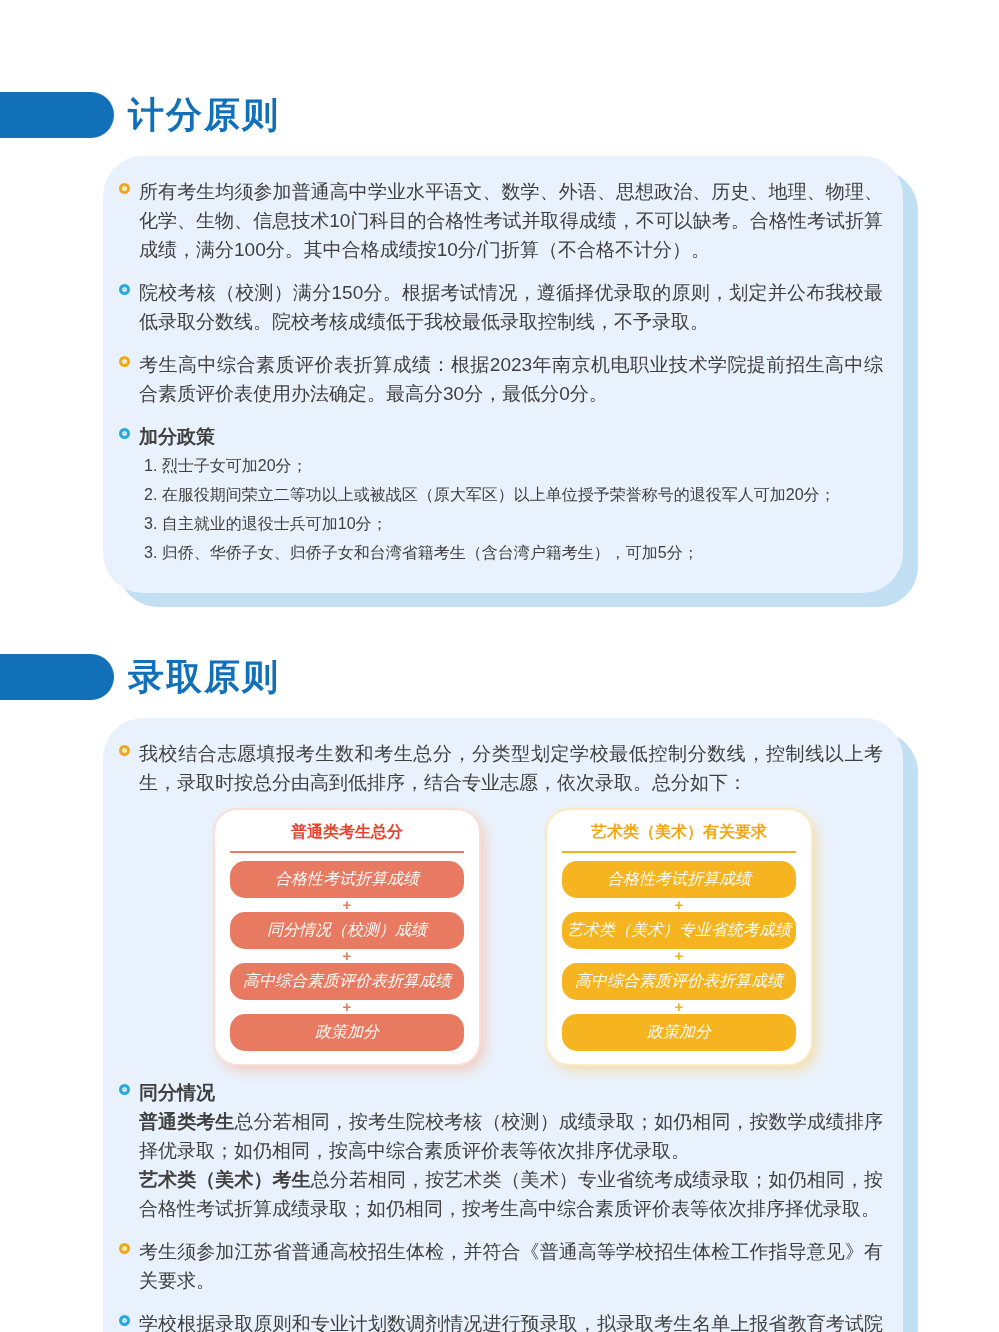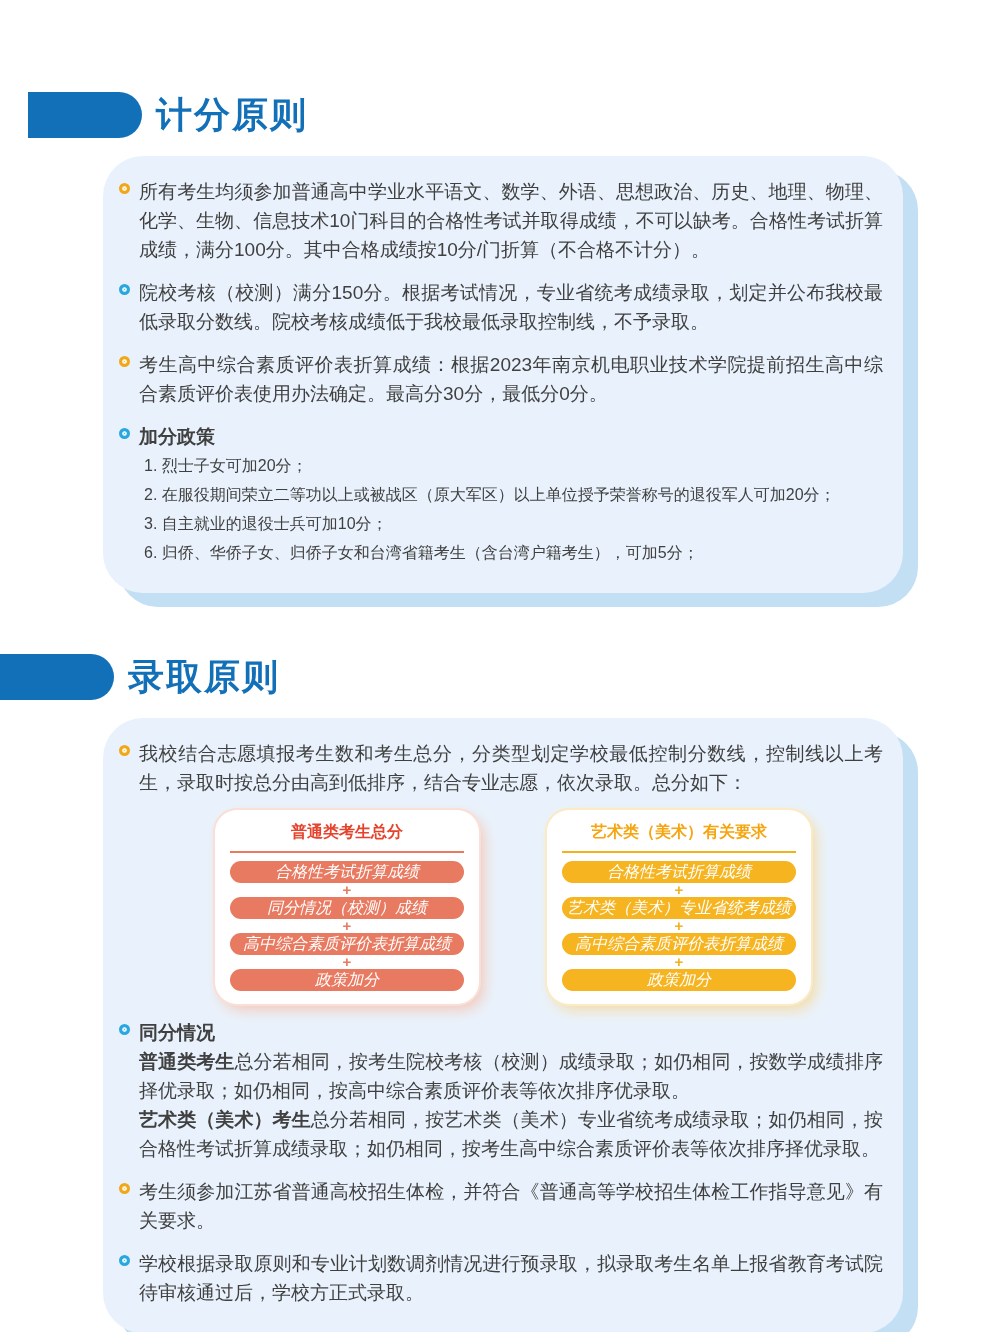--- a/index.html
+++ b/index.html
@@ -4,21 +4,21 @@
 <style>
   * { margin:0; padding:0; box-sizing:border-box; }
   html,body { background:#ffffff; }
   body {
     width:999px; height:1332px; overflow:hidden;
     font-family:"Liberation Sans","DejaVu Sans",sans-serif;
     color:#404040;
   }
   
   .section-header { display:flex; align-items:center; height:46px; }
-  .section-header.first { margin-top:92px;padding-left:28px; }
+  .section-header.first { margin-top:92px; }
   .section-header.second { margin-top:61px; }
   .header-bar {
     width:114px; height:46px; background:#1270B8;
     border-radius:0 23px 23px 0;
   }
   .header-title {
     margin-left:14px; font-size:36px; font-weight:bold; color:#1270B8;
     letter-spacing:2px;
   }
   
@@ -51,21 +51,21 @@
   }
   .score-card.coral { box-shadow:0 0 0 2px #FADFD6, 5px 6px 14px #F3C9BA; }
   .score-card.gold  { box-shadow:0 0 0 2px #FBEAC4, 5px 6px 14px #F5DCA6; }
   .sc-title {
     text-align:center; font-size:16px; font-weight:bold; line-height:24px;
     padding-bottom:7px; margin-bottom:8px;
   }
   .score-card.coral .sc-title { color:#E5432D; border-bottom:2px solid #E87A61; }
   .score-card.gold  .sc-title { color:#F5A50F; border-bottom:2px solid #F2B11D; }
   .pill {
-    height:22px; border-radius:15px; display:flex; align-items:center; justify-content:center;
+    height:37px; border-radius:15px; display:flex; align-items:center; justify-content:center;
     color:#ffffff; font-style:italic; font-size:16px; white-space:nowrap;
   }
   .score-card.coral .pill { background:#E87A61; }
   .score-card.gold  .pill { background:#F5B420; }
   .plus { text-align:center; font-size:15px; font-weight:bold; line-height:12px; margin:1px 0; }
   .score-card.coral .plus { color:#E87A61; }
   .score-card.gold  .plus { color:#F2B11D; }
 </style>
 </head>
 <body>
@@ -76,35 +76,35 @@
     <div class="header-title">计分原则</div>
   </div>
 
   <div class="big-card">
     <div class="bullet-row">
       <span class="dot gold"></span>
       <div class="btext">所有考生均须参加普通高中学业水平语文、数学、外语、思想政治、历史、地理、物理、化学、生物、信息技术10门科目的合格性考试并取得成绩，不可以缺考。合格性考试折算成绩，满分100分。其中合格成绩按10分/门折算（不合格不计分）。</div>
     </div>
     <div class="bullet-row">
       <span class="dot sky"></span>
-      <div class="btext">院校考核（校测）满分150分。根据考试情况，专业省统考成绩录取，划定并公布我校最低录取分数线。院校考核成绩低于我校最低录取控制线，不予录取。</div>
+      <div class="btext">院校考核（校测）满分150分。根据考试情况，遵循择优录取的原则，划定并公布我校最低录取分数线。院校考核成绩低于我校最低录取控制线，不予录取。</div>
     </div>
     <div class="bullet-row">
       <span class="dot gold"></span>
       <div class="btext">考生高中综合素质评价表折算成绩：根据2023年南京机电职业技术学院提前招生高中综合素质评价表使用办法确定。最高分30分，最低分0分。</div>
     </div>
     <div class="bullet-row">
       <span class="dot sky"></span>
       <div class="btext">
         <div class="block-title">加分政策</div>
         <div class="num-list">
           <div>1. 烈士子女可加20分；</div>
           <div>2. 在服役期间荣立二等功以上或被战区（原大军区）以上单位授予荣誉称号的退役军人可加20分；</div>
           <div>3. 自主就业的退役士兵可加10分；</div>
-          <div>6. 归侨、华侨子女、归侨子女和台湾省籍考生（含台湾户籍考生），可加5分；</div>
+          <div>3. 归侨、华侨子女、归侨子女和台湾省籍考生（含台湾户籍考生），可加5分；</div>
         </div>
       </div>
     </div>
   </div>
 </div>
 
 <div>
   <div class="section-header second">
     <div class="header-bar"></div>
     <div class="header-title">录取原则</div>

